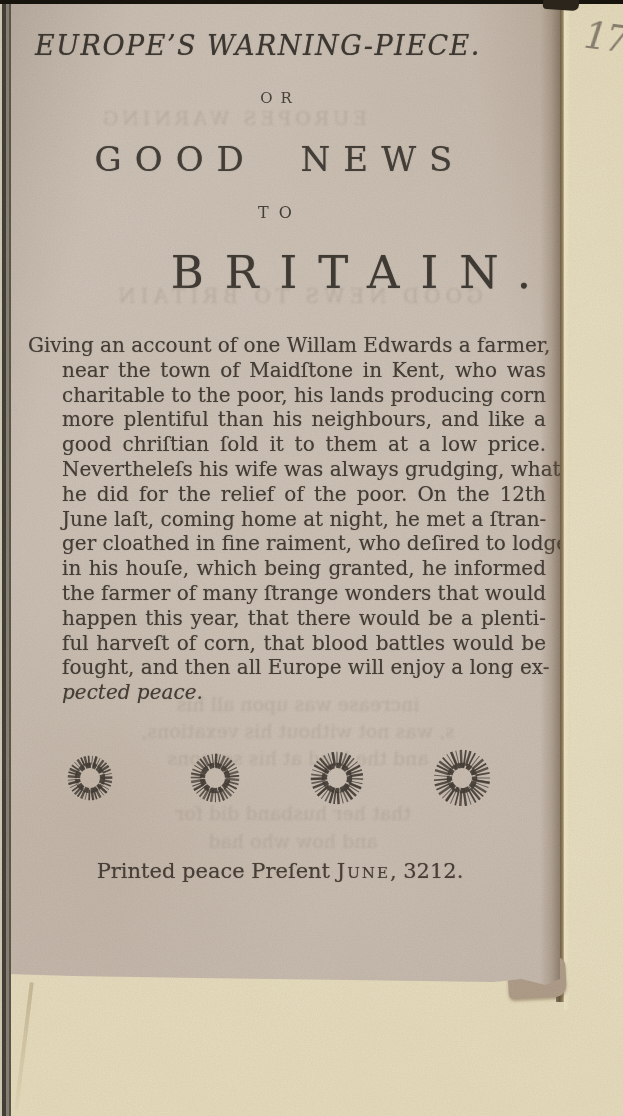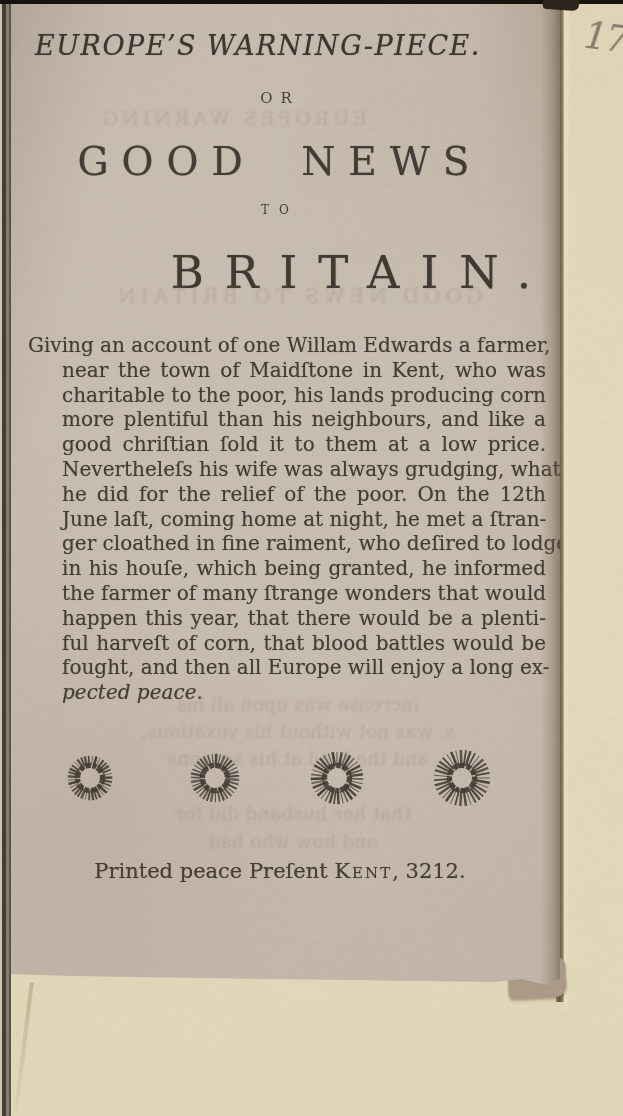--- a/index.html
+++ b/index.html
@@ -42,23 +42,23 @@
     color:#433d36;
   }
   .pamphlet:after{ 
     content:""; position:absolute; right:0; top:0; width:20px; height:100%;
     background:linear-gradient(90deg,rgba(0,0,0,0),rgba(124,103,80,.28) 55%,rgba(92,74,54,.5) 100%);}
   
   .t-center{position:absolute; text-align:center;}
   .main-title{left:0; top:27px; width:500px; font-style:italic; font-size:27px;
     letter-spacing:1.5px; color:#3e3933; text-shadow:0 0 1px rgba(62,57,51,.6);}
   .word-or{left:0; top:86px; width:544px; font-size:15px; letter-spacing:8px; color:#4a443c;}
-  .good-news{left:0; top:136px; width:544px; font-size:39px; letter-spacing:13px; word-spacing:20px;
+  .good-news{left:0; top:136px; width:544px; font-size:34px; letter-spacing:13px; word-spacing:20px;
     color:#45403a; text-shadow:0 0 1px rgba(62,57,51,.55);}
-  .word-to{left:0; top:200px; width:544px; font-size:12px; letter-spacing:10px; color:#48423a;}
+  .word-to{left:0; top:200px; width:544px; font-size:16px; letter-spacing:10px; color:#48423a;}
   .britain{left:0; top:243px; width:544px; font-size:45px; letter-spacing:21px; color:#413c35;
     text-shadow:0 0 1px rgba(62,57,51,.6);text-align:right;}
   .paragraph{position:absolute; left:20px; top:330px; width:518px; font-size:20px;
     line-height:24.8px; color:#453f38; text-shadow:0 0 1px rgba(66,60,52,.45);}
   .para-line{text-align:justify; text-align-last:justify; padding-left:34px; white-space:nowrap;}
   .para-line.first{padding-left:0;}
   .para-line.last{text-align-last:left; white-space:normal;font-style:italic;}
   .ornaments{position:absolute; left:0; top:744px; width:544px; height:64px;}
   .rosette{position:absolute; width:62px; height:62px; top:0;}
   .rosette:nth-of-type(1){left:51px;}
@@ -324,21 +324,21 @@
           <circle r="13" fill="none" stroke="#453e37" stroke-width="5.5" stroke-dasharray="6 1.5 4 1 7 2 5 1.5" opacity="0.9"></circle>
         </svg>
       </div>
 
     <div class="bleed b4">
         <div class="bl first">that her husband did for</div>
         <div class="bl last">and how who had</div>
       </div>
 
     <div class="t-center imprint">
-      <span>Printed peace Preſent </span><span class="smallcaps">Kent</span><span>, 3212.</span>
+      <span>Printed peace Preſent </span><span class="smallcaps">June</span><span>, 3212.</span>
     </div>
   </div>
 
   <div class="left-strip"></div>
   <div class="top-strip"></div>
   <div class="corner-notch"></div>
 
   <div class="pagenum">17</div>
 
   <svg class="noise" width="623" height="1116">

